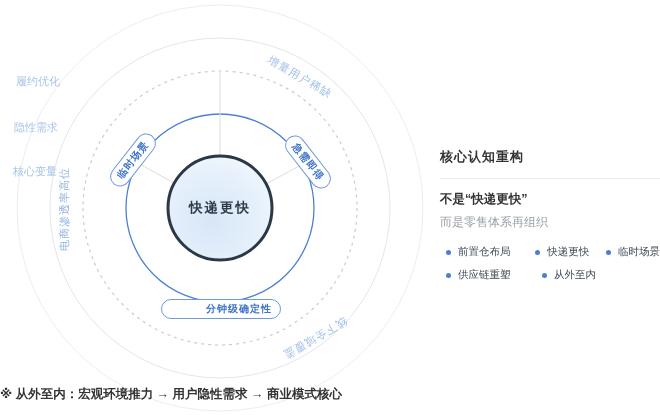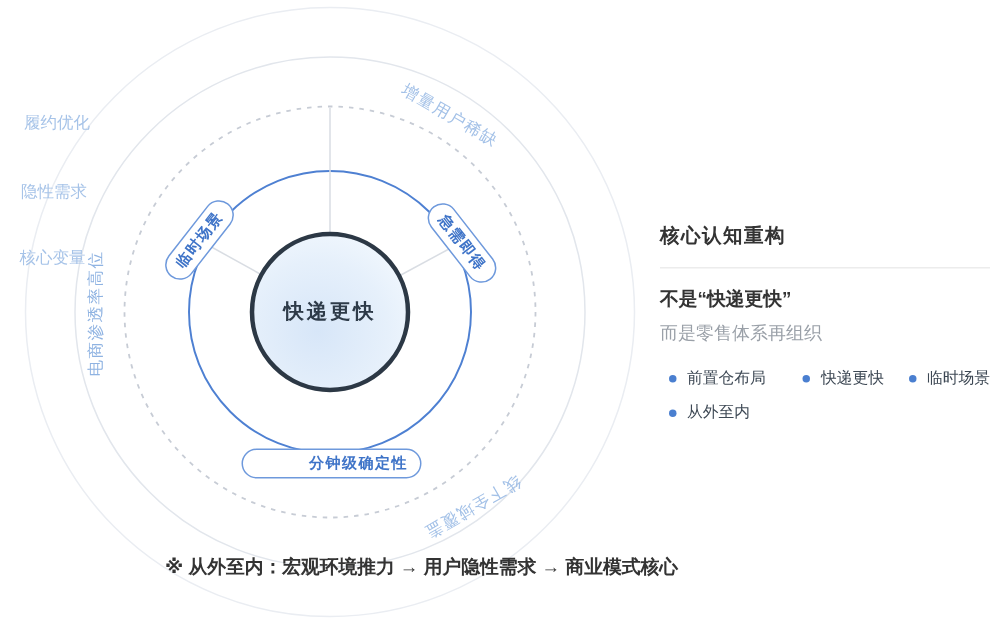--- a/index.html
+++ b/index.html
@@ -28,21 +28,21 @@
     position:absolute; background:#ffffff; border:1px solid #6e99dc;
     border-radius:12px; padding:2px 8px; font-size:10px; font-weight:bold;
     color:#3f74c8; white-space:nowrap; letter-spacing:1px;
   }
   .center-label {
     position:absolute; left:220px; top:208px; transform:translate(-50%,-50%);
     font-size:13.5px; font-weight:bold; color:#2e3b49; letter-spacing:2px;
     white-space:nowrap;
   }
   .footnote {
-    position:absolute; left:0; top:370px; width:452px; text-align:right;
+    position:absolute; left:0; top:386px; width:452px; text-align:left;
     font-size:12.5px; font-weight:bold; color:#333; white-space:nowrap;
   }
 
   
   .panel { position:absolute; left:440px; top:148px; width:220px; }
   .panel-title {
     text-align:left; font-size:13px; font-weight:bold; color:#333;
     letter-spacing:1px; margin-bottom:12px;
   }
   .panel-divider { border:none; border-top:1px solid #ececec; margin:0 0 12px 0; }
@@ -123,20 +123,24 @@
         <div class="bullet-item bw2">
           <span class="dot"></span>
           <span class="b-label">快递更快</span>
         </div>
         <div class="bullet-item">
           <span class="dot"></span>
           <span class="b-label">临时场景</span>
         </div>
       </div>
       <div class="bullet-row">
+        <div class="bullet-item bw1">
+          <span class="dot"></span>
+          <span class="b-label">供应链重塑</span>
+        </div>
         <div class="bullet-item bw2">
           <span class="dot"></span>
           <span class="b-label">从外至内</span>
         </div>
       </div>
     </div>
   </div>
 
 </div>
 

